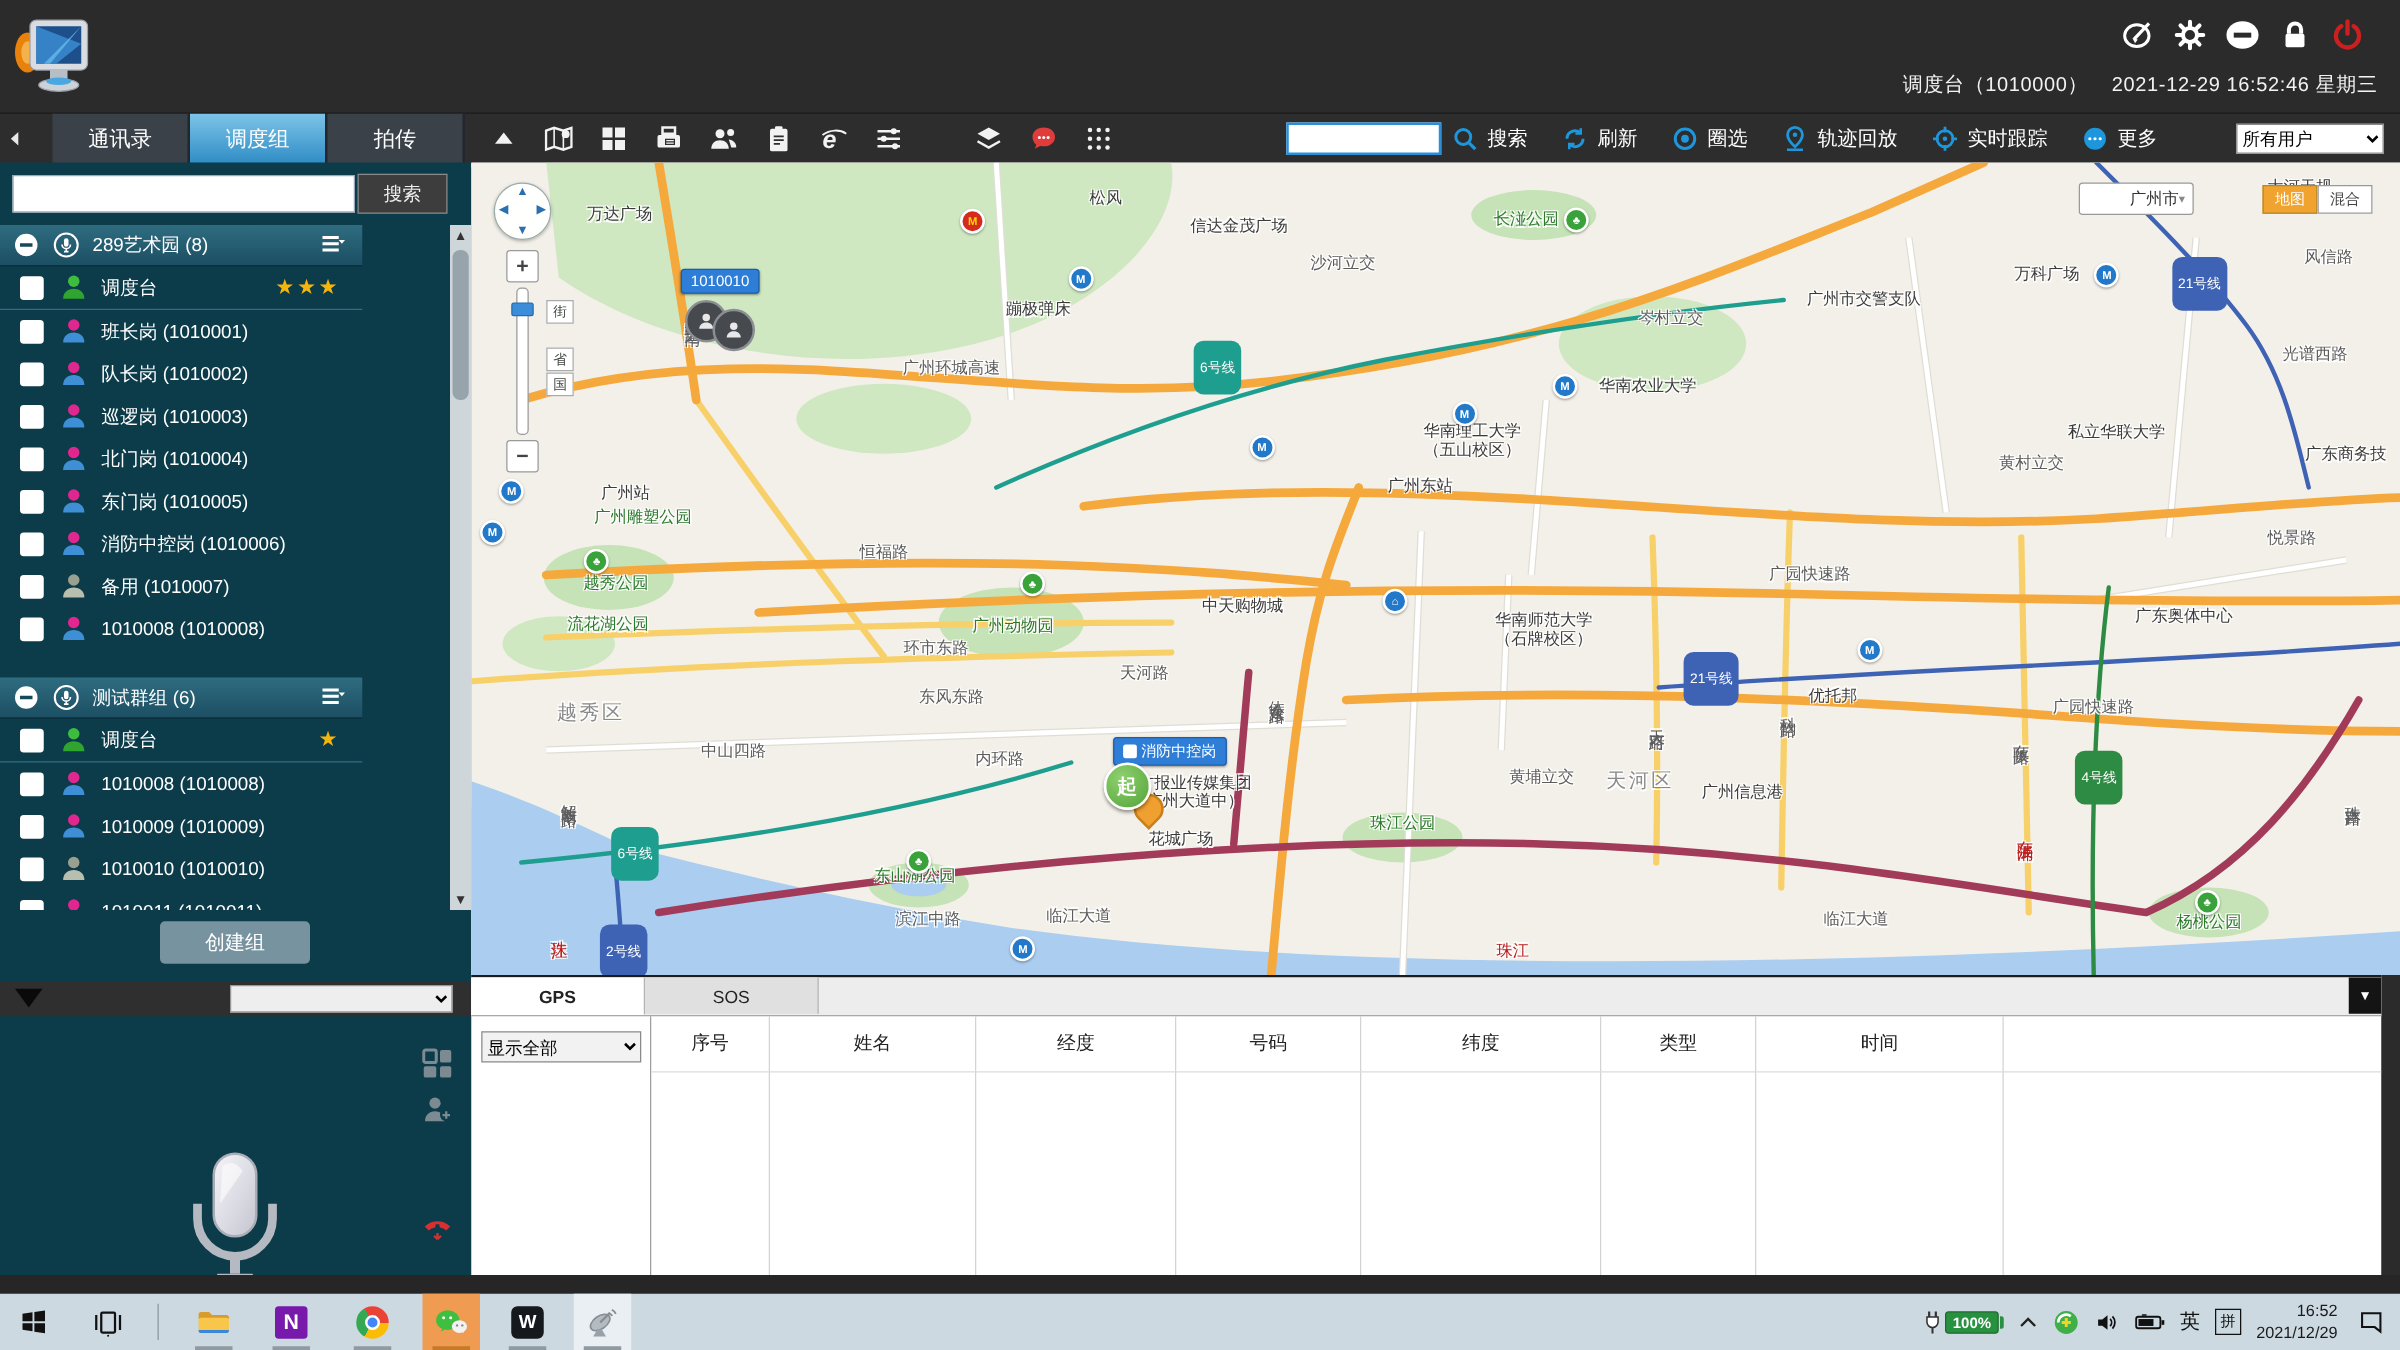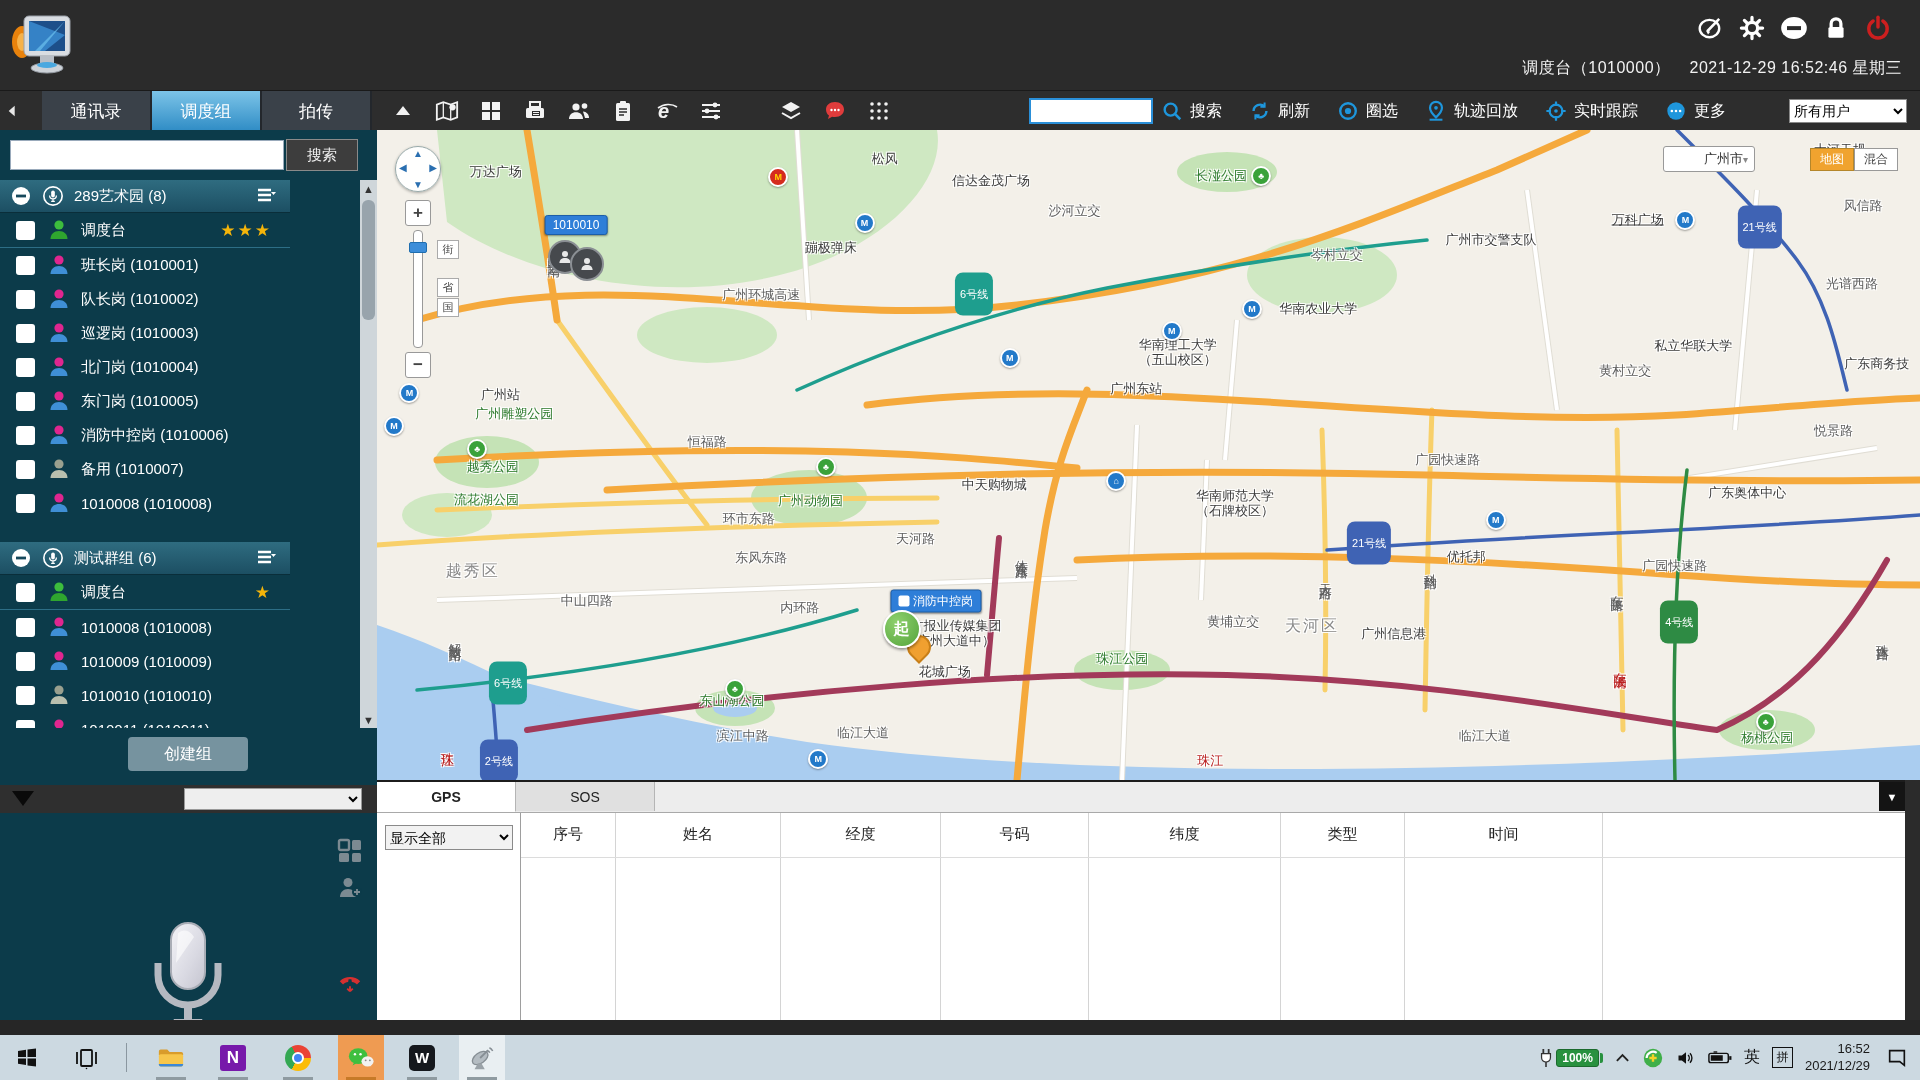--- a/index.html
+++ b/index.html
@@ -652,21 +652,21 @@
         <path d="M115,560 C118,590 120,620 122,650" stroke="#3f63b4"></path>
       </g>
     </svg>
     <div id="map-labels">
         <div class="map-label poi" style="left: 7.7%; top: 6.4%;">万达广场</div>
         <div class="map-label poi" style="left: 32.9%; top: 4.5%;">松风</div>
         <div class="map-label poi" style="left: 39.8%; top: 7.9%;">信达金茂广场</div>
         <div class="map-label road" style="left: 45.2%; top: 12.4%;">沙河立交</div>
         <div class="map-label park" style="left: 54.7%; top: 7%;">长湴公园</div>
         <div class="map-label poi" style="left: 72.2%; top: 16.9%;">广州市交警支队</div>
-        <div class="map-label poi" style="left: 81.7%; top: 13.9%; text-decoration: underline;">万科广场</div>
+        <div class="map-label poi" style="left: 81.7%; top: 13.9%;">万科广场</div>
         <div class="map-label poi" style="left: 94.8%; top: 3%;">大河天规</div>
         <div class="map-label road" style="left: 96.3%; top: 11.7%;">风信路</div>
         <div class="map-label road v" style="left: 11.4%; top: 18.6%;">白云大道南</div>
         <div class="map-label poi" style="left: 29.4%; top: 18.1%;">蹦极弹床</div>
         <div class="map-label road" style="left: 24.9%; top: 25.4%;">广州环城高速</div>
         <div class="map-label road" style="left: 62.2%; top: 19.2%;">岑村立交</div>
         <div class="map-label poi" style="left: 61%; top: 27.5%;">华南农业大学</div>
         <div class="map-label road" style="left: 95.6%; top: 23.7%;">光谱西路</div>
         <div class="map-label poi" style="left: 85.3%; top: 33.3%;">私立华联大学</div>
         <div class="map-label road" style="left: 80.9%; top: 37.1%;">黄村立交</div>
@@ -691,21 +691,21 @@
         <div class="map-label road" style="left: 24.1%; top: 59.9%;">环市东路</div>
         <div class="map-label road" style="left: 24.9%; top: 65.9%;">东风东路</div>
         <div class="map-label road" style="left: 34.9%; top: 62.9%;">天河路</div>
         <div class="map-label road v" style="left: 41.7%; top: 65.2%;">体育东路</div>
         <div class="map-label road" style="left: 13.6%; top: 72.5%;">中山四路</div>
         <div class="map-label road" style="left: 27.4%; top: 73.6%;">内环路</div>
         <div class="map-label road v" style="left: 5%; top: 78%;">解放南路</div>
         <div class="map-label poi" style="left: 37.1%; top: 77.5%;">南方报业传媒集团<br>（广州大道中）</div>
         <div class="map-label road" style="left: 55.5%; top: 75.7%;">黄埔立交</div>
         <div class="map-label district" style="left: 60.6%; top: 76.3%;">天河区</div>
-        <div class="map-label district" style="left: 6.2%; top: 67.8%;">越秀区</div>
+        <div class="map-label district" style="left: 6.2%; top: 67.8%; font-family: Liberation Mono, monospace;">越秀区</div>
         <div class="map-label poi" style="left: 65.9%; top: 77.6%;">广州信息港</div>
         <div class="map-label road v" style="left: 80.3%; top: 70.4%;">车陂路</div>
         <div class="map-label water v" style="left: 80.5%; top: 82.3%;">车陂涌</div>
         <div class="map-label road v" style="left: 97.5%; top: 78%;">珠吉路</div>
         <div class="map-label poi" style="left: 36.8%; top: 83.4%;">花城广场</div>
         <div class="map-label park" style="left: 48.3%; top: 81.4%;">珠江公园</div>
         <div class="map-label park" style="left: 23%; top: 87.9%;">东山湖公园</div>
         <div class="map-label road" style="left: 23.7%; top: 93.2%;">滨江中路</div>
         <div class="map-label road" style="left: 31.5%; top: 92.7%;">临江大道</div>
         <div class="map-label road" style="left: 71.8%; top: 93.2%;">临江大道</div>

